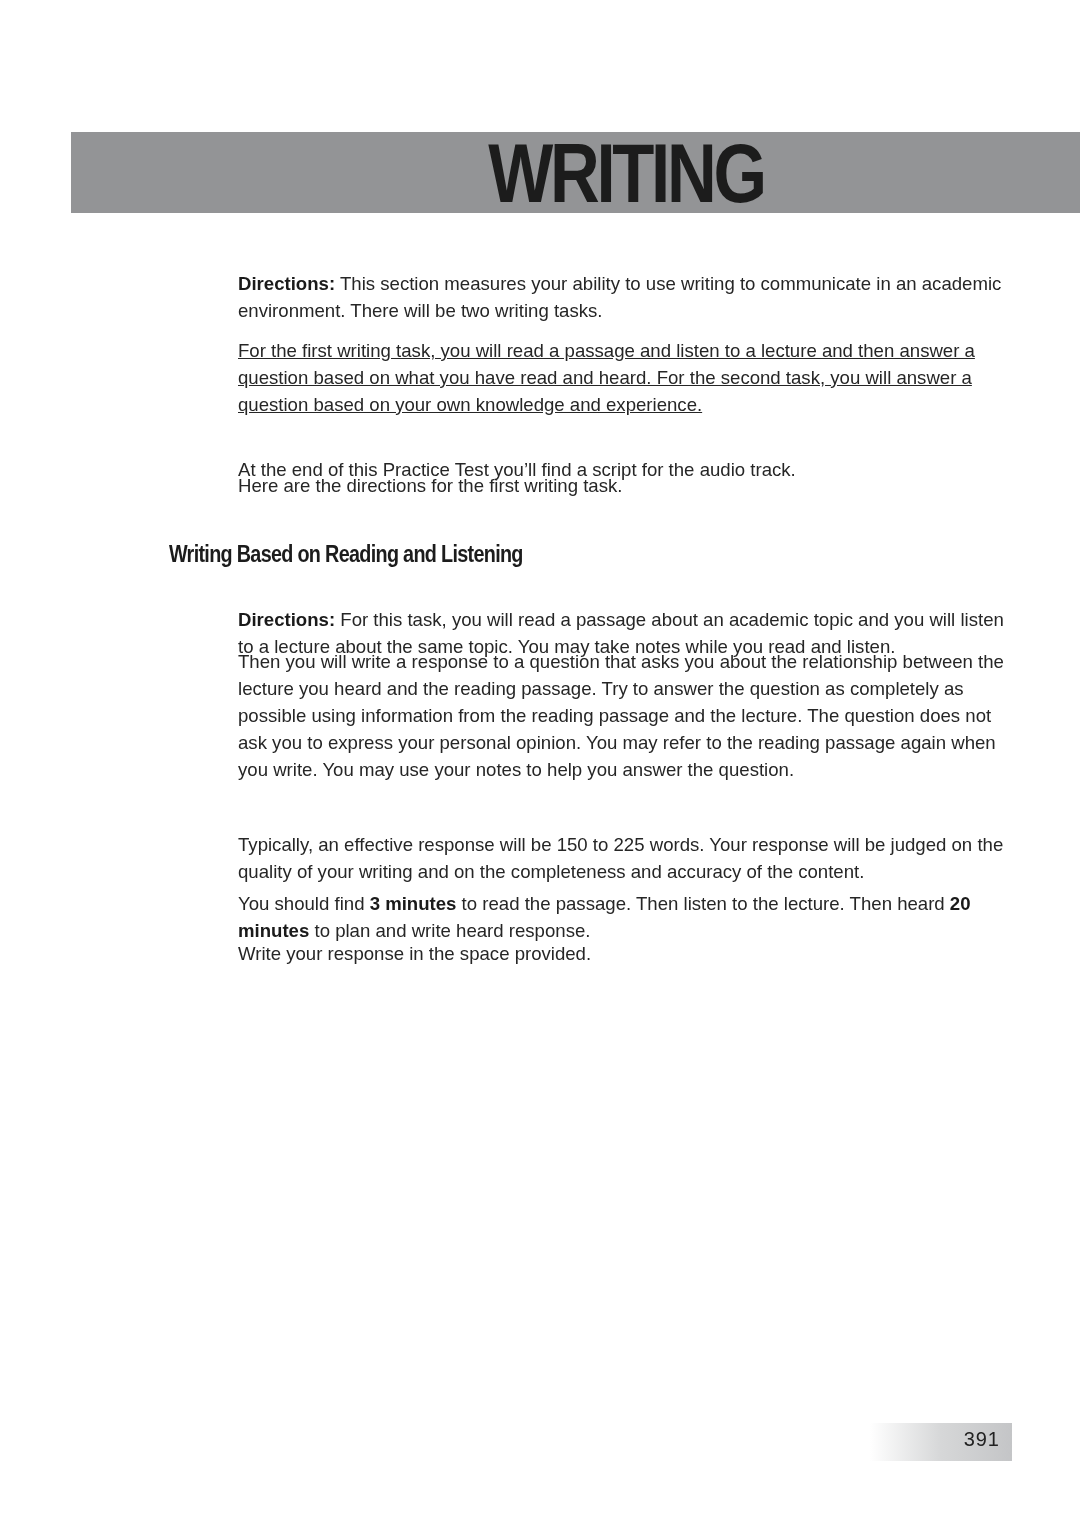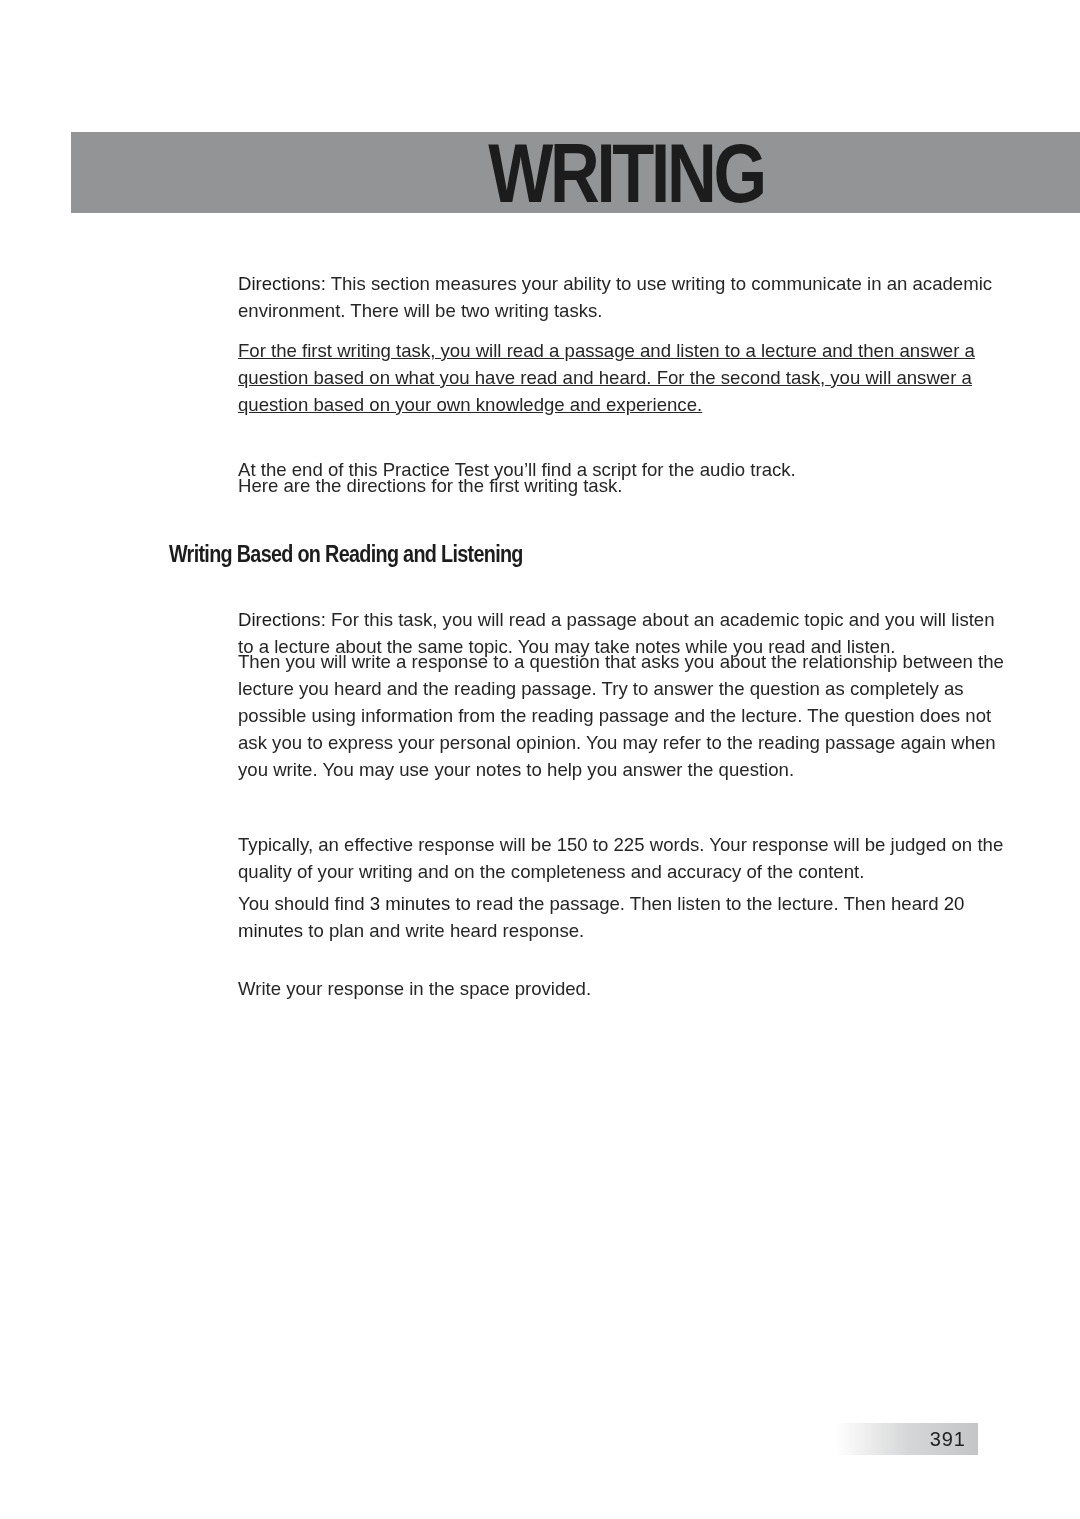--- a/index.html
+++ b/index.html
@@ -7,25 +7,25 @@
          font-family:"Liberation Sans", sans-serif; color:#1f1f1f; }
   .banner { position:absolute; left:71px; top:132px; width:1009px; height:81px;
             background:#939496; }
   .banner-title { position:absolute; left:0; right:0; top:128px; text-align:center;
                   font-family:"Liberation Sans", sans-serif; font-weight:700;
                   font-size:84px; letter-spacing:-4px; color:#1c1c1c;
                   transform:scaleX(0.82); transform-origin:626px 0; line-height:90px;
                   padding-left:172px; box-sizing:border-box; }
   .para { position:absolute; left:238px; width:774px; font-size:18.6px;
           line-height:27px; color:#262626; margin:0; }
-  .para b { font-weight:400; color:#1a1a1a; }
+  .para b { font-weight:700; color:#1a1a1a; }
   .heading { position:absolute; left:169px; top:541px; font-size:23px; font-weight:700;
              color:#1c1c1c; letter-spacing:-0.8px; transform:scaleX(0.86);
              transform-origin:0 0; white-space:nowrap; }
-  .pagebox { position:absolute; left:836px; top:1423px; width:142px; height:32px;
+  .pagebox { position:absolute; left:870px; top:1423px; width:142px; height:38px;
              background:linear-gradient(to right,#ffffff 0%,#d6d7d8 50%,#c4c5c7 100%); }
   .pagenum { position:absolute; right:12px; top:5px; font-size:20px; color:#222;
              letter-spacing:1px; }
 </style>
 </head>
 <body>
 
 <div class="banner"></div>
 <div class="banner-title">WRITING</div>
 
@@ -33,17 +33,17 @@
 <p class="para" style="top:337px;text-decoration:underline;">For the first writing task, you will read a passage and listen to a lecture and then answer a question based on what you have read and heard. For the second task, you will answer a question based on your own knowledge and experience.</p>
 <p class="para" style="top:456px;">At the end of this Practice Test you’ll find a script for the audio track.</p>
 <p class="para" style="top:472px;">Here are the directions for the first writing task.</p>
 
 <div class="heading">Writing Based on Reading and Listening</div>
 
 <p class="para" style="top:606px;"><b>Directions:</b><span> For this task, you will read a passage about an academic topic and you will listen to a lecture about the same topic. You may take notes while you read and listen.</span></p>
 <p class="para" style="top:648px;">Then you will write a response to a question that asks you about the relationship between the lecture you heard and the reading passage. Try to answer the question as completely as possible using information from the reading passage and the lecture. The question does not ask you to express your personal opinion. You may refer to the reading passage again when you write. You may use your notes to help you answer the question.</p>
 <p class="para" style="top:823px;margin-top:8px;">Typically, an effective response will be 150 to 225 words. Your response will be judged on the quality of your writing and on the completeness and accuracy of the content.</p>
 <p class="para" style="top:890px;"><span>You should find </span><b>3 minutes</b><span> to read the passage. Then listen to the lecture. Then heard </span><b>20 minutes</b><span> to plan and write heard response.</span></p>
-<p class="para" style="top:975px;">Write your response in the space provided.</p>
+<p class="para" style="top:940px;">Write your response in the space provided.</p>
 
 <div class="pagebox">
   <span class="pagenum">391</span>
 </div>
 
 </body></html>

